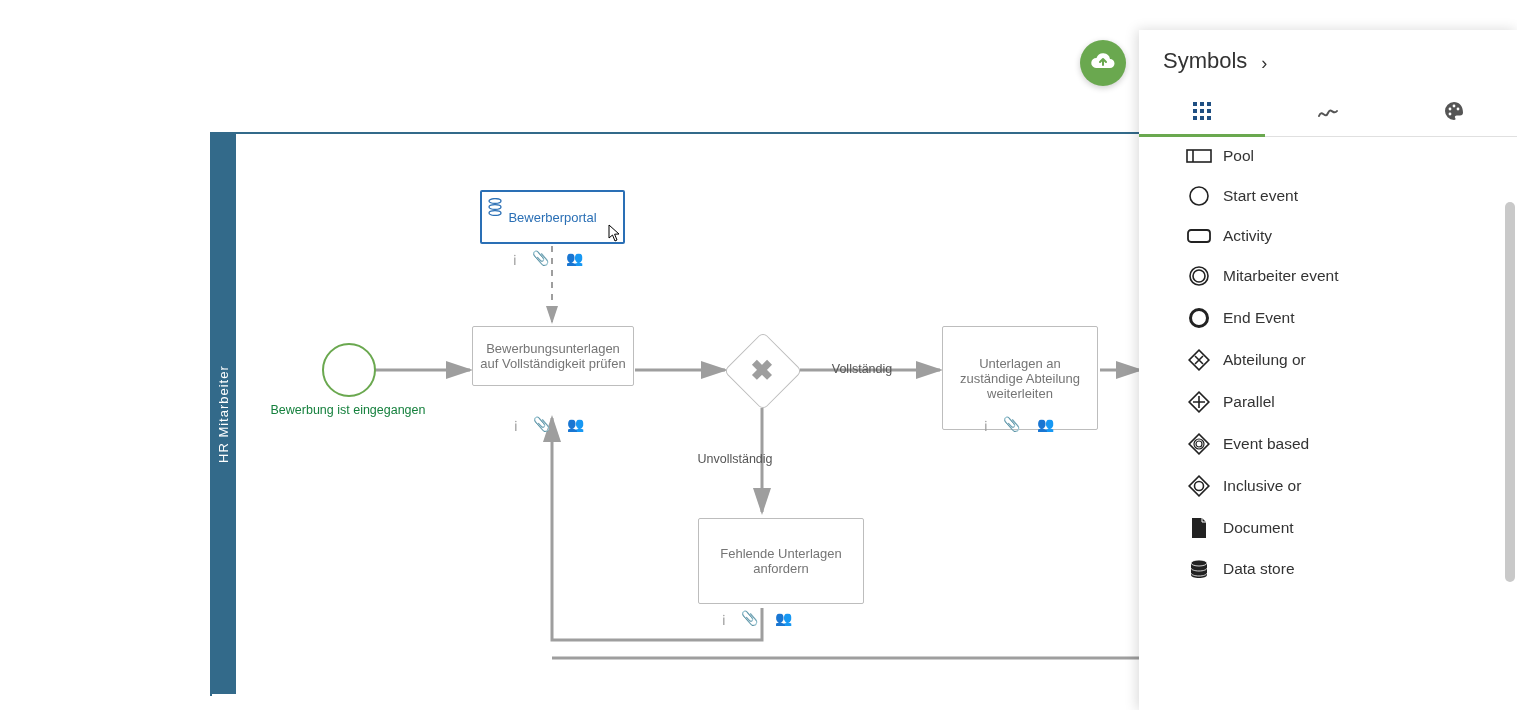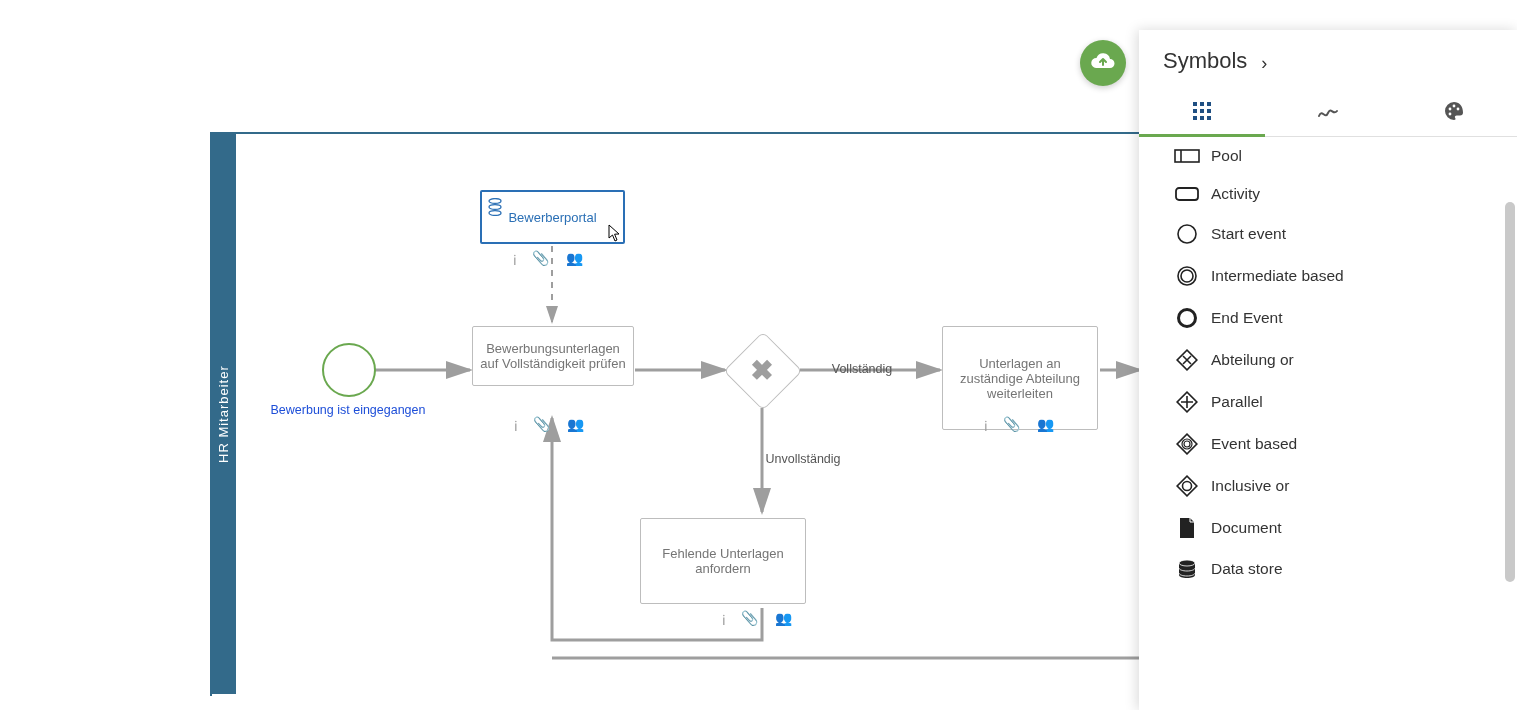--- a/index.html
+++ b/index.html
@@ -1,38 +1,38 @@
 <!DOCTYPE html>
 <html><head>
 <meta charset="utf-8">
 <style>
 html,body{margin:0;padding:0;width:1517px;height:710px;background:#fff;font-family:Arial,Helvetica,sans-serif;overflow:hidden}
 .canvas{position:absolute;left:0;top:0;width:1517px;height:710px}
 .pool-border{position:absolute;left:210px;top:132px;width:930px;height:562px;border-top:2px solid #336a8a;border-left:2px solid #336a8a}
 .pool-lane{position:absolute;left:210px;top:134px;width:26px;height:560px;background:#336a8a}
 .pool-label{position:absolute;left:210px;top:134px;width:26px;height:560px;color:#fff;font-size:13px;letter-spacing:1px;display:flex;align-items:center;justify-content:center;writing-mode:vertical-rl;transform:rotate(180deg)}
 .start-event{position:absolute;border:2px solid #6aa84f;border-radius:50%;width:50px;height:50px;background:#fff}
-.label{position:absolute;font-size:12.5px;color:#1d4ed8;text-align:center}
+.label{position:absolute;font-size:12.5px;color:#15803d;text-align:center}
 .label-dark{color:#555}
 .activity{position:absolute;border:1px solid #bdbdbd;border-radius:2px;background:#fff;display:flex;align-items:center;justify-content:center;text-align:center;font-size:13px;color:#757575;padding:4px;box-sizing:border-box}
 .activity.selected{border:2px solid #2a6fb5;color:#2a6fb5}
 .gateway{position:absolute;width:54px;height:54px;transform:rotate(45deg);border:1px solid #bdbdbd;border-radius:6px;background:#fff}
 .gateway-x{position:absolute;font-size:28px;color:#9e9e9e;font-weight:bold;display:flex;align-items:center;justify-content:center;width:54px;height:54px}
 .mini-icons{position:absolute;display:flex;gap:16px;color:#9e9e9e;font-size:14px}
 .mini-icons span{cursor:default}
 .fab{position:absolute;width:46px;height:46px;border-radius:50%;background:#6aa84f;display:flex;align-items:center;justify-content:center;color:#fff;box-shadow:0 2px 6px rgba(0,0,0,.2)}
 .panel{position:absolute;right:0;top:30px;width:378px;height:680px;background:#fff;box-shadow:-2px 0 12px rgba(0,0,0,.15)}
 .panel-header{display:flex;align-items:flex-end;padding:18px 8px 12px 24px;font-size:22px;color:#333}
 .panel-header .chev{margin-left:14px;font-size:18px;color:#333}
 .panel-tabs{display:flex;border-bottom:1px solid #e0e0e0;position:relative}
 .panel-tab{flex:1;display:flex;align-items:center;justify-content:center;height:50px;color:#666}
 .panel-tab.active{color:#1f4f82}
 .tab-underline{position:absolute;left:0;bottom:-1px;width:126px;height:3px;background:#6aa84f}
 .symbol-list{overflow-y:auto;height:560px}
-.symbol-row{display:flex;align-items:center;padding:10px 24px;font-size:15.5px;color:#333;cursor:pointer}
+.symbol-row{display:flex;align-items:center;padding:10px 36px;font-size:15.5px;color:#333;cursor:pointer}
 .symbol-icon{width:48px;display:flex;align-items:center;justify-content:center;color:#222}
 .scrollbar{position:absolute;right:2px;top:172px;width:10px;height:380px;background:#c9c9c9;border-radius:5px}
 .cursor-ptr{position:absolute;font-size:16px;color:#000}
 svg.arrows{position:absolute;left:0;top:0;width:1517px;height:710px;pointer-events:none}
 </style>
 </head>
 <body>
 
 <div class="canvas">
 
@@ -94,32 +94,32 @@
   <div class="mini-icons" style="left:514px;top:416px">
     <span>ℹ</span>
     <span>📎</span>
     <span>👥</span>
   </div>
 
   <div class="gateway" style="left:735px;top:343px"></div>
   <div class="gateway-x" style="left:735px;top:343px">✖</div>
 
   <div class="label label-dark" style="left:822px;top:362px;width:80px">Vollständig</div>
-  <div class="label label-dark" style="left:748px;top:452px;width:110px">Unvollständig</div>
+  <div class="label label-dark" style="left:680px;top:452px;width:110px">Unvollständig</div>
 
   <div class="activity" style="left:942px;top:326px;width:156px;height:104px">
     <span>Unterlagen an zuständige Abteilung weiterleiten</span>
   </div>
   <div class="mini-icons" style="left:984px;top:416px">
     <span>ℹ</span>
     <span>📎</span>
     <span>👥</span>
   </div>
 
-  <div class="activity" style="left:640px;top:518px;width:166px;height:86px">
+  <div class="activity" style="left:698px;top:518px;width:166px;height:86px">
     <span>Fehlende Unterlagen anfordern</span>
   </div>
   <div class="mini-icons" style="left:722px;top:610px">
     <span>ℹ</span>
     <span>📎</span>
     <span>👥</span>
   </div>
 
   <div class="fab" style="left:1080px;top:40px">
     <span>
@@ -173,42 +173,42 @@
         <span class="symbol-icon">
             <svg width="26" height="14" viewBox="0 0 26 14">
               <rect x="1" y="1" width="24" height="12" fill="none" stroke="#222" stroke-width="1.6"></rect>
               <line x1="7" y1="1" x2="7" y2="13" stroke="#222" stroke-width="1.6"></line>
             </svg>
           </span>
         <span>Pool</span>
       </div>
       <div class="symbol-row">
         <span class="symbol-icon">
+            <svg width="22" height="22" viewBox="0 0 22 22">
+              <circle cx="11" cy="11" r="9" fill="none" stroke="#222" stroke-width="1.6"></circle>
+            </svg>
+          </span>
+        <span>Start event</span>
+      </div>
+      <div class="symbol-row">
+        <span class="symbol-icon">
             <svg width="24" height="14" viewBox="0 0 24 14">
               <rect x="1" y="1" width="22" height="12" rx="3" fill="none" stroke="#222" stroke-width="1.8"></rect>
             </svg>
           </span>
         <span>Activity</span>
       </div>
       <div class="symbol-row">
         <span class="symbol-icon">
             <svg width="22" height="22" viewBox="0 0 22 22">
               <circle cx="11" cy="11" r="9" fill="none" stroke="#222" stroke-width="1.6"></circle>
-            </svg>
-          </span>
-        <span>Start event</span>
-      </div>
-      <div class="symbol-row">
-        <span class="symbol-icon">
-            <svg width="22" height="22" viewBox="0 0 22 22">
-              <circle cx="11" cy="11" r="9" fill="none" stroke="#222" stroke-width="1.6"></circle>
               <circle cx="11" cy="11" r="6" fill="none" stroke="#222" stroke-width="1.6"></circle>
             </svg>
           </span>
-        <span>Intermediate based</span>
+        <span>Mitarbeiter event</span>
       </div>
       <div class="symbol-row">
         <span class="symbol-icon">
             <svg width="22" height="22" viewBox="0 0 22 22">
               <circle cx="11" cy="11" r="8.5" fill="none" stroke="#222" stroke-width="3"></circle>
             </svg>
           </span>
         <span>End Event</span>
       </div>
       <div class="symbol-row">

